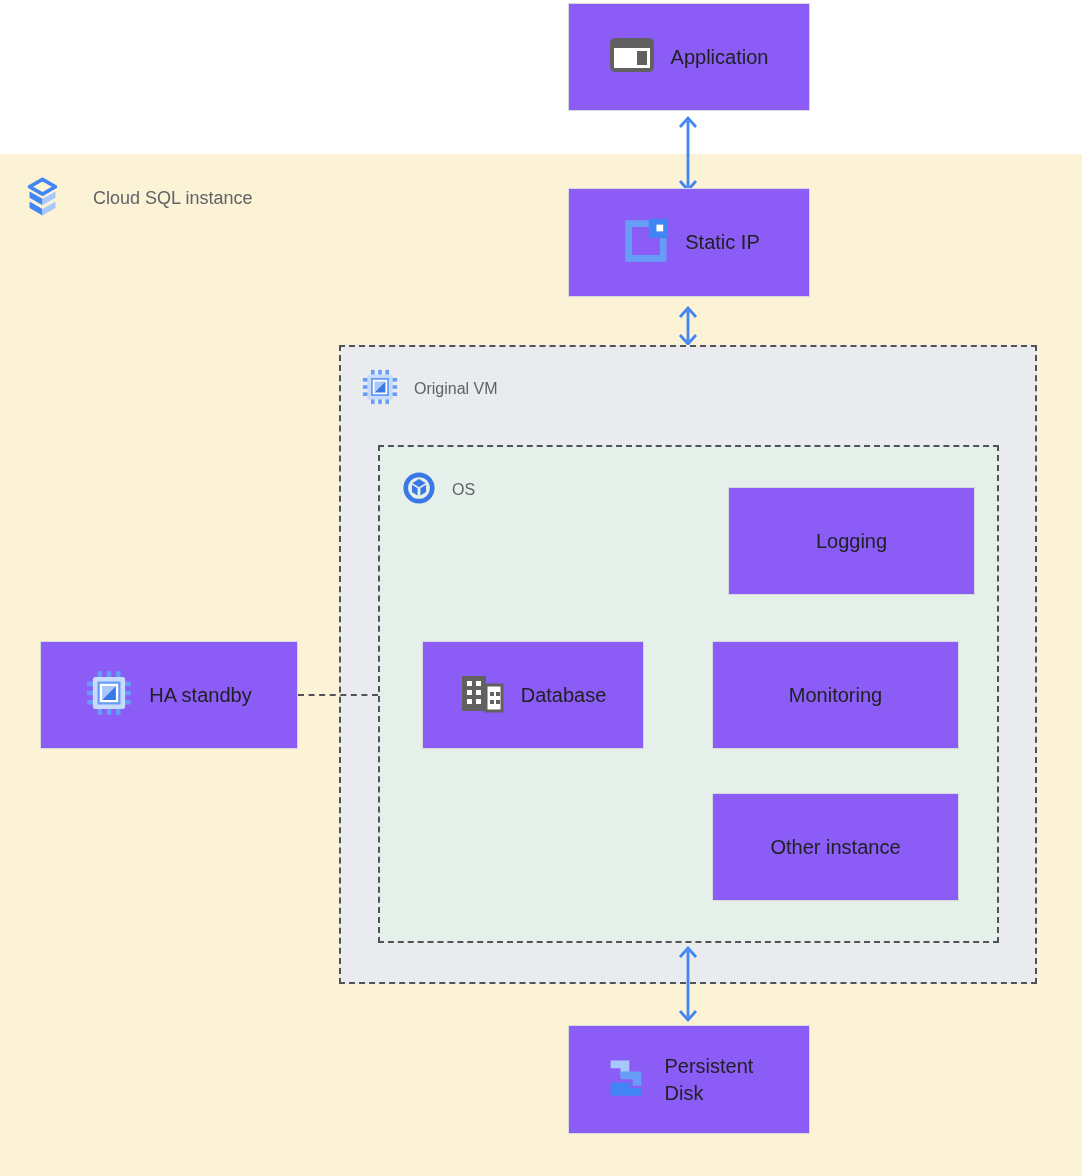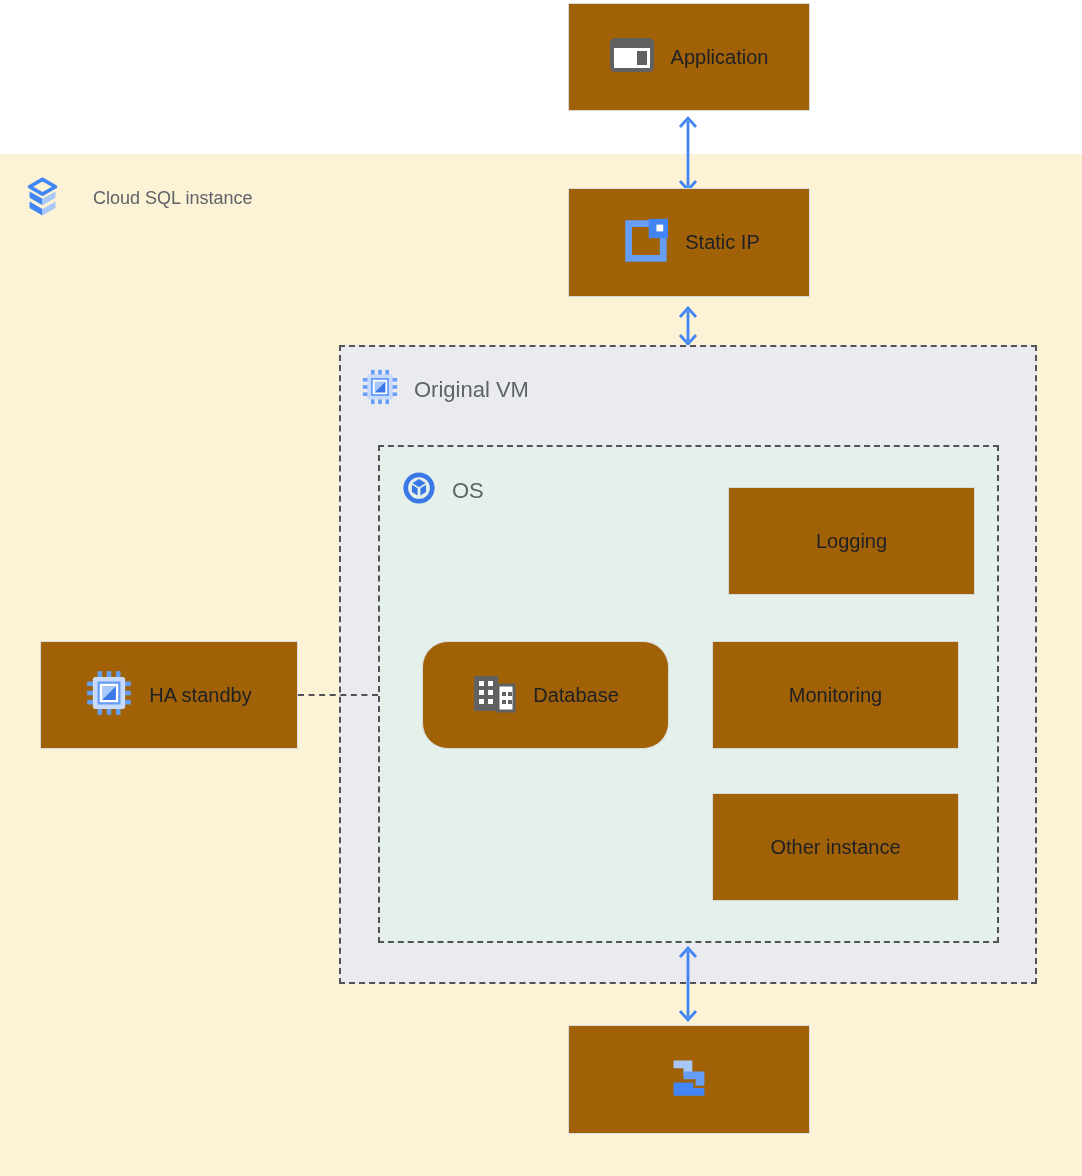--- a/index.html
+++ b/index.html
@@ -2,35 +2,35 @@
 <html><head>
 <meta charset="utf-8">
 <style>
   html,body{margin:0;padding:0;background:#fff;}
   .canvas{
     position:relative;width:1082px;height:1176px;overflow:hidden;
     font-family:"Liberation Sans", sans-serif;color:#202124;background:#ffffff;
   }
   *{box-sizing:border-box;}
   .sql-area{position:absolute;left:0;top:154px;width:1082px;height:1022px;background:#fcf3d6;}
-  .area-label{position:absolute;display:flex;align-items:center;gap:16px;color:#5f6368;font-size:22px;}
+  .area-label{position:absolute;display:flex;align-items:center;gap:16px;color:#5f6368;font-size:16px;}
   .sql-area-label{left:24px;top:176px;position:absolute;display:flex;align-items:center;gap:32px;color:#5f6368;font-size:18px;}
   .vm-area{position:absolute;left:339px;top:345px;width:698px;height:639px;background:#e9ebee;border:2px dashed #515357;}
   .os-area{position:absolute;left:37px;top:98px;width:621px;height:498px;background:#e4f0e9;border:2px dashed #515357;}
   .node{
-    position:absolute;background:#a16207;border:1px solid #d7dadd;
+    position:absolute;background:#8b5cf6;border:1px solid #d7dadd;
     display:flex;align-items:center;justify-content:center;gap:17px;
     font-size:20px;color:#202124;
   }
   .node-app{left:568px;top:3px;width:242px;height:108px;}
   .node-static{left:568px;top:188px;width:242px;height:109px;}
   .node-ha{left:40px;top:641px;width:258px;height:108px;}
   .node-pd{left:568px;top:1025px;width:242px;height:109px;}
   .node-logging{left:332px;top:40px;width:247px;height:108px;margin-left:16px;}
-  .node-db{left:42px;top:194px;width:247px;height:108px;border-radius:26px;}
+  .node-db{left:42px;top:194px;width:222px;height:108px;}
   .node-mon{left:332px;top:194px;width:247px;height:108px;}
   .node-other{left:332px;top:346px;width:247px;height:108px;}
   .pd-label{width:110px;line-height:1.35;}
   .arrow{position:absolute;}
   .connector-dashed{position:absolute;left:298px;top:694px;width:80px;height:0;border-top:2px dashed #515357;}
   .vm-label{left:21px;top:22px;}
   .os-label{left:22px;top:24px;}
 </style>
 </head>
 <body>
@@ -199,15 +199,16 @@
   </svg>
 
   <div class="node node-pd">
     <span>
       <svg width="44" height="44" viewBox="0 0 40 40">
         <polygon points="6,5 23,5 23,18 15,18 15,12 6,12" fill="#a8c7fa"></polygon>
         <polygon points="15,15 34,15 34,28 26,28 26,22 15,22" fill="#669df6"></polygon>
         <polygon points="6,25 24,25 24,30 34,30 34,37 6,37" fill="#4285f4"></polygon>
       </svg>
     </span>
+    <span class="pd-label">Persistent Disk</span>
   </div>
 
 </div>
 
 </body></html>

